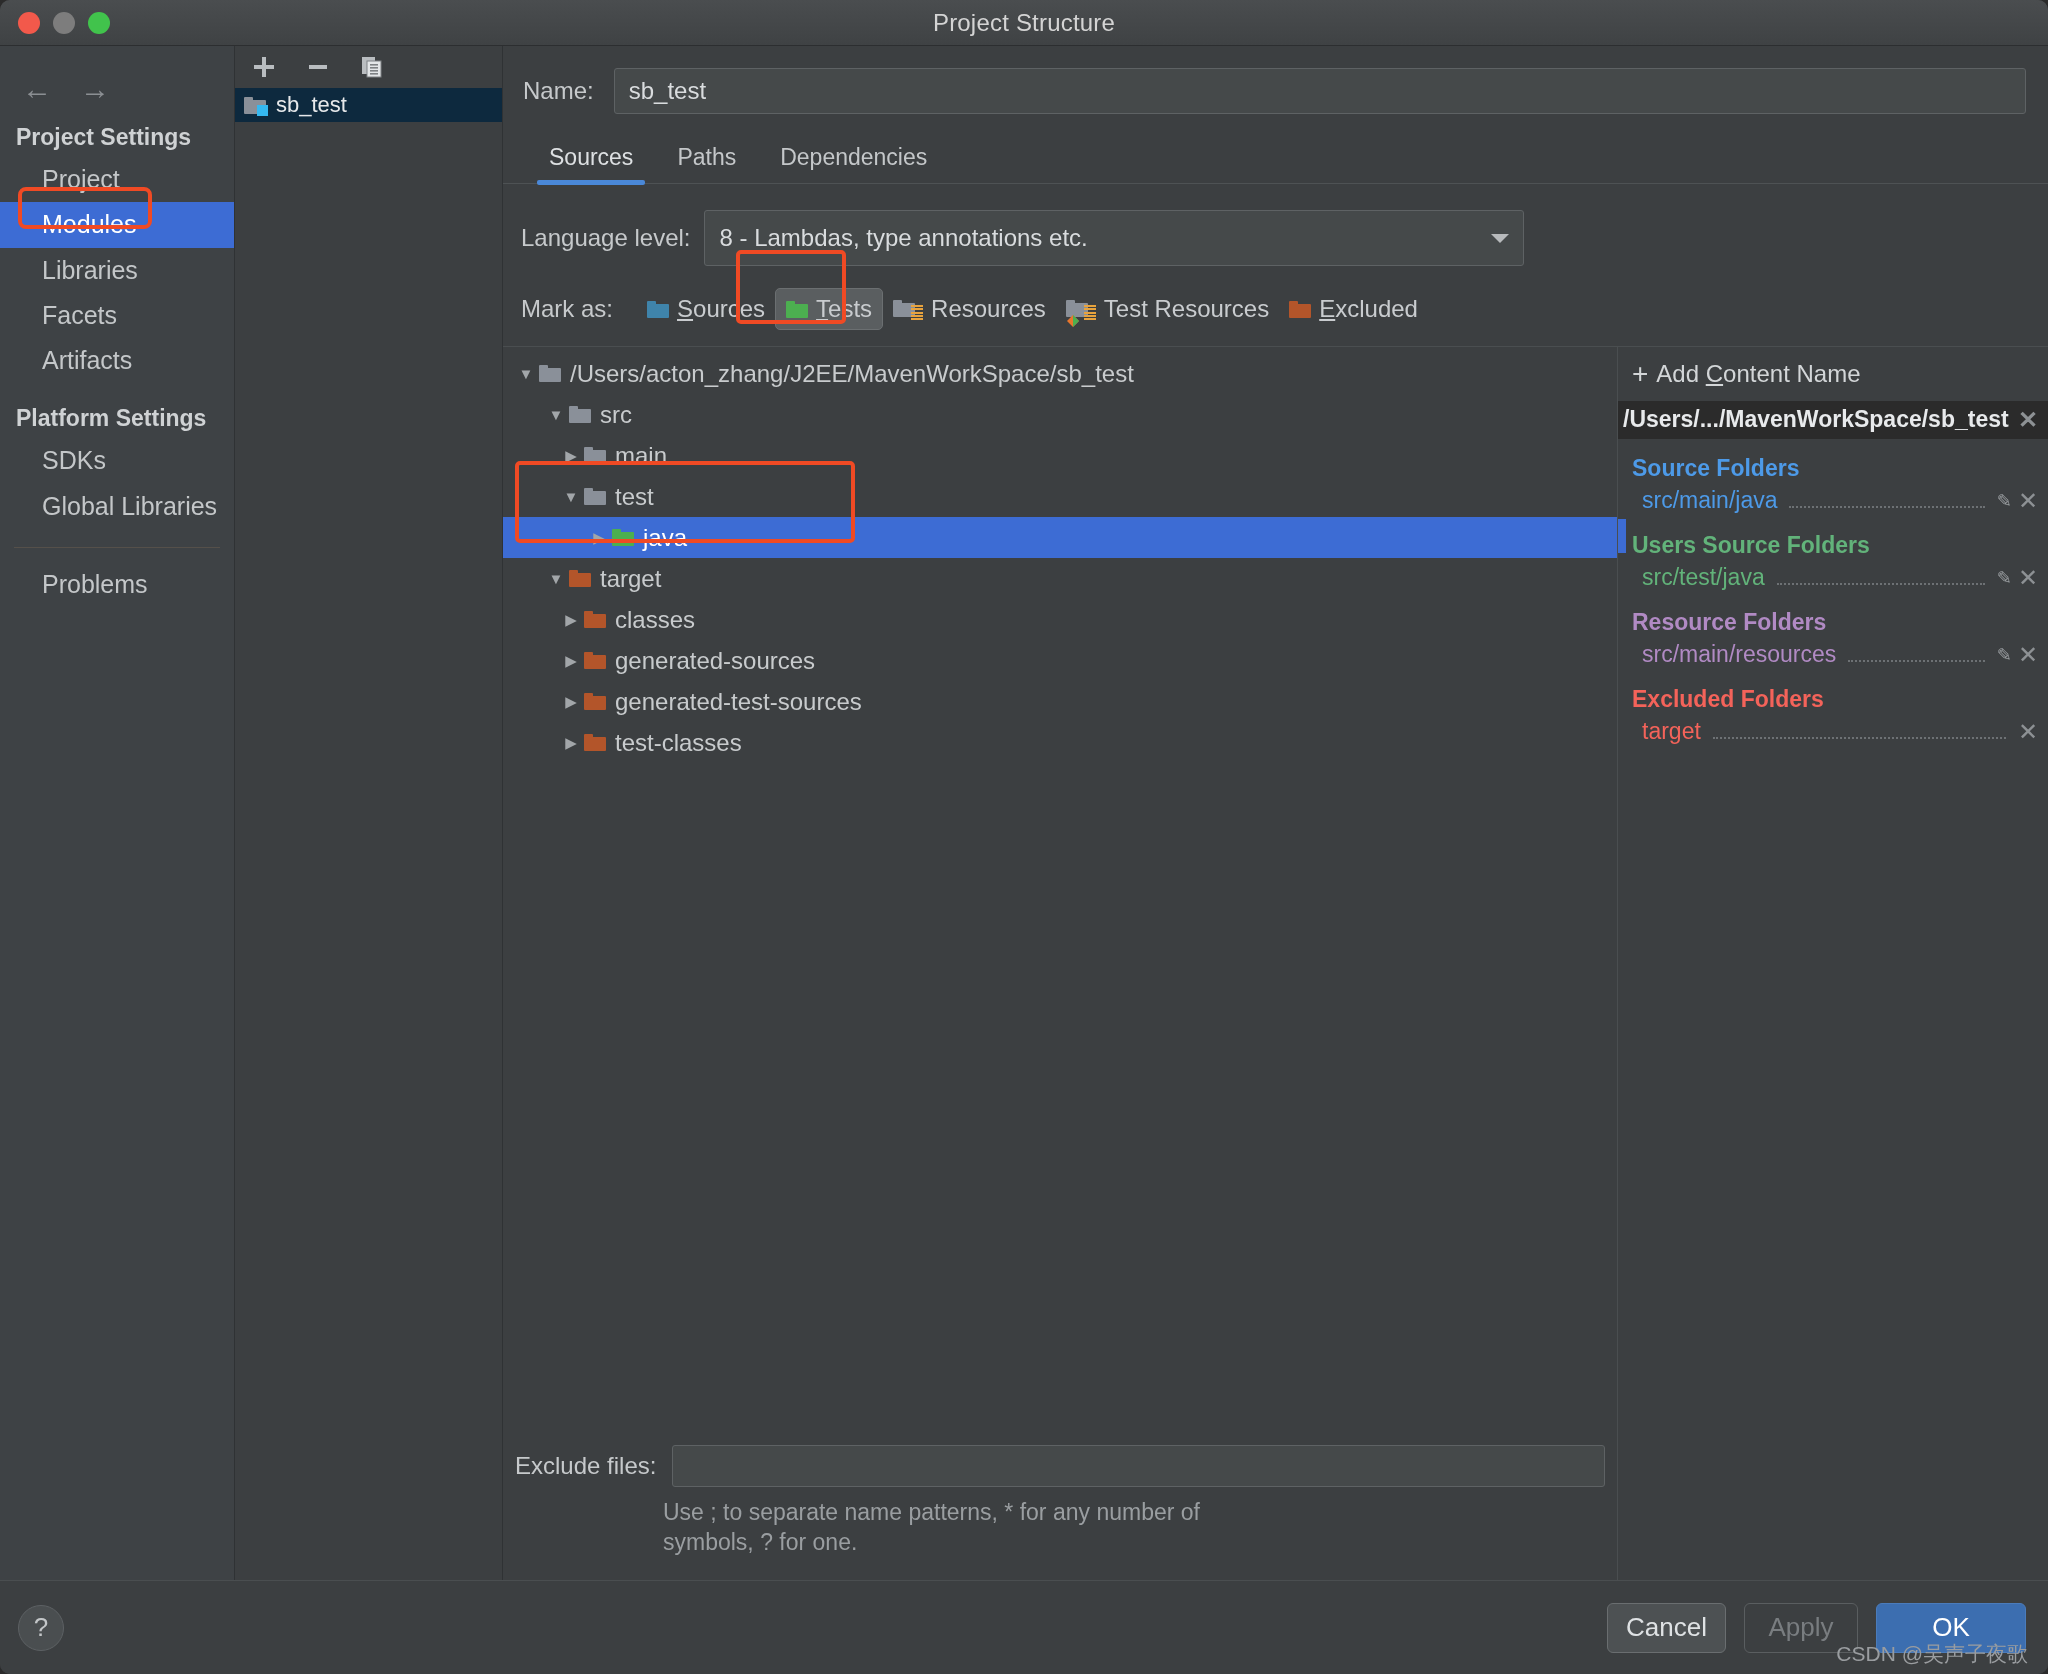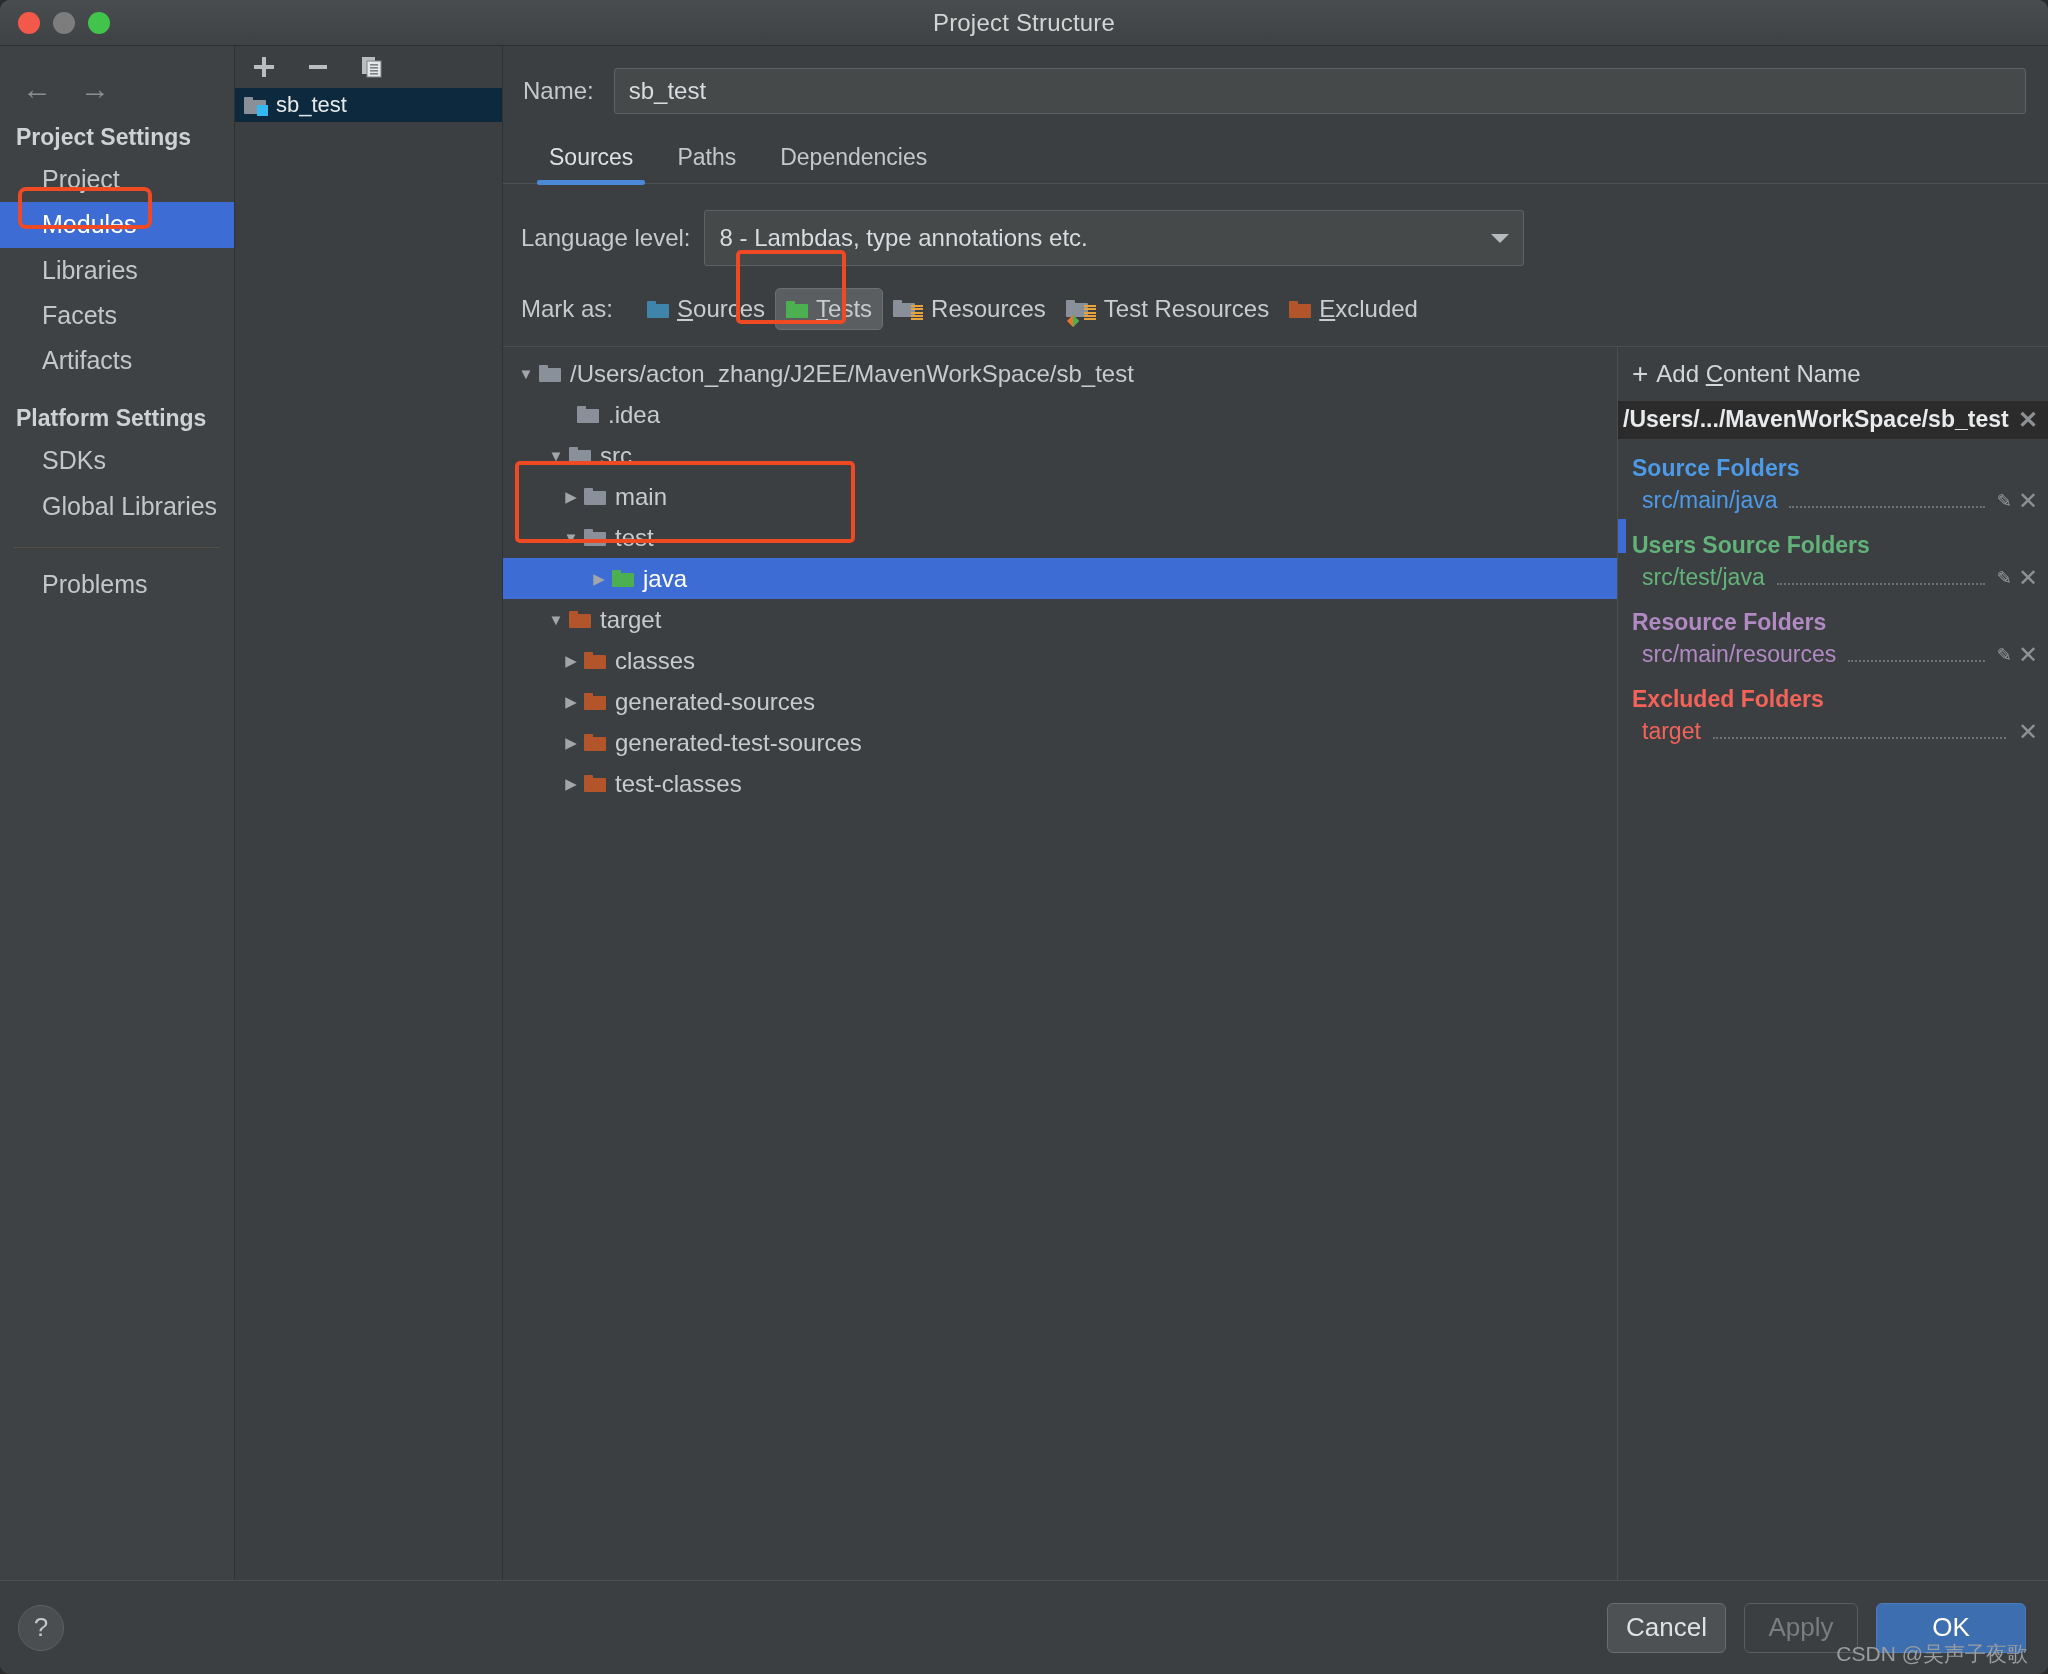--- a/index.html
+++ b/index.html
@@ -495,28 +495,20 @@
 
             <div class="tree-row" style="padding-left:10px">
               <span class="twisty">▼</span>
               <span class="folder f-gray">
                   <span class="tabpart"></span>
                   <span class="boxpart"></span>
                 </span>
               <span class="tree-label">/Users/acton_zhang/J2EE/MavenWorkSpace/sb_test</span>
             </div>
 
-            <div class="tree-row" style="padding-left:48px">
-              <span class="twisty"></span>
-              <span class="folder f-gray">
-                  <span class="tabpart"></span>
-                  <span class="boxpart"></span>
-                </span>
-              <span class="tree-label">.idea</span>
-            </div>
 
             <div class="tree-row" style="padding-left:40px">
               <span class="twisty">▼</span>
               <span class="folder f-gray">
                   <span class="tabpart"></span>
                   <span class="boxpart"></span>
                 </span>
               <span class="tree-label">src</span>
             </div>
 
@@ -588,20 +580,27 @@
               <span class="folder f-orange">
                   <span class="tabpart"></span>
                   <span class="boxpart"></span>
                 </span>
               <span class="tree-label">test-classes</span>
             </div>
 
             <div class="ann-test"></div>
           </div>
 
+          <div class="exclude-area">
+            <div class="exclude-row">
+              <div class="exclude-label">Exclude files:</div>
+              <input class="exclude-input" value="" style="">
+            </div>
+            <div class="exclude-hint">Use ; to separate name patterns, * for any number of symbols, ? for one.</div>
+          </div>
         </div>
 
         <div class="right-pane">
           <div class="add-root">
             <span class="plus-icon">+</span>
             <span>
               <span>Add </span><u>C</u><span>ontent Name</span>
             </span>
           </div>
 

